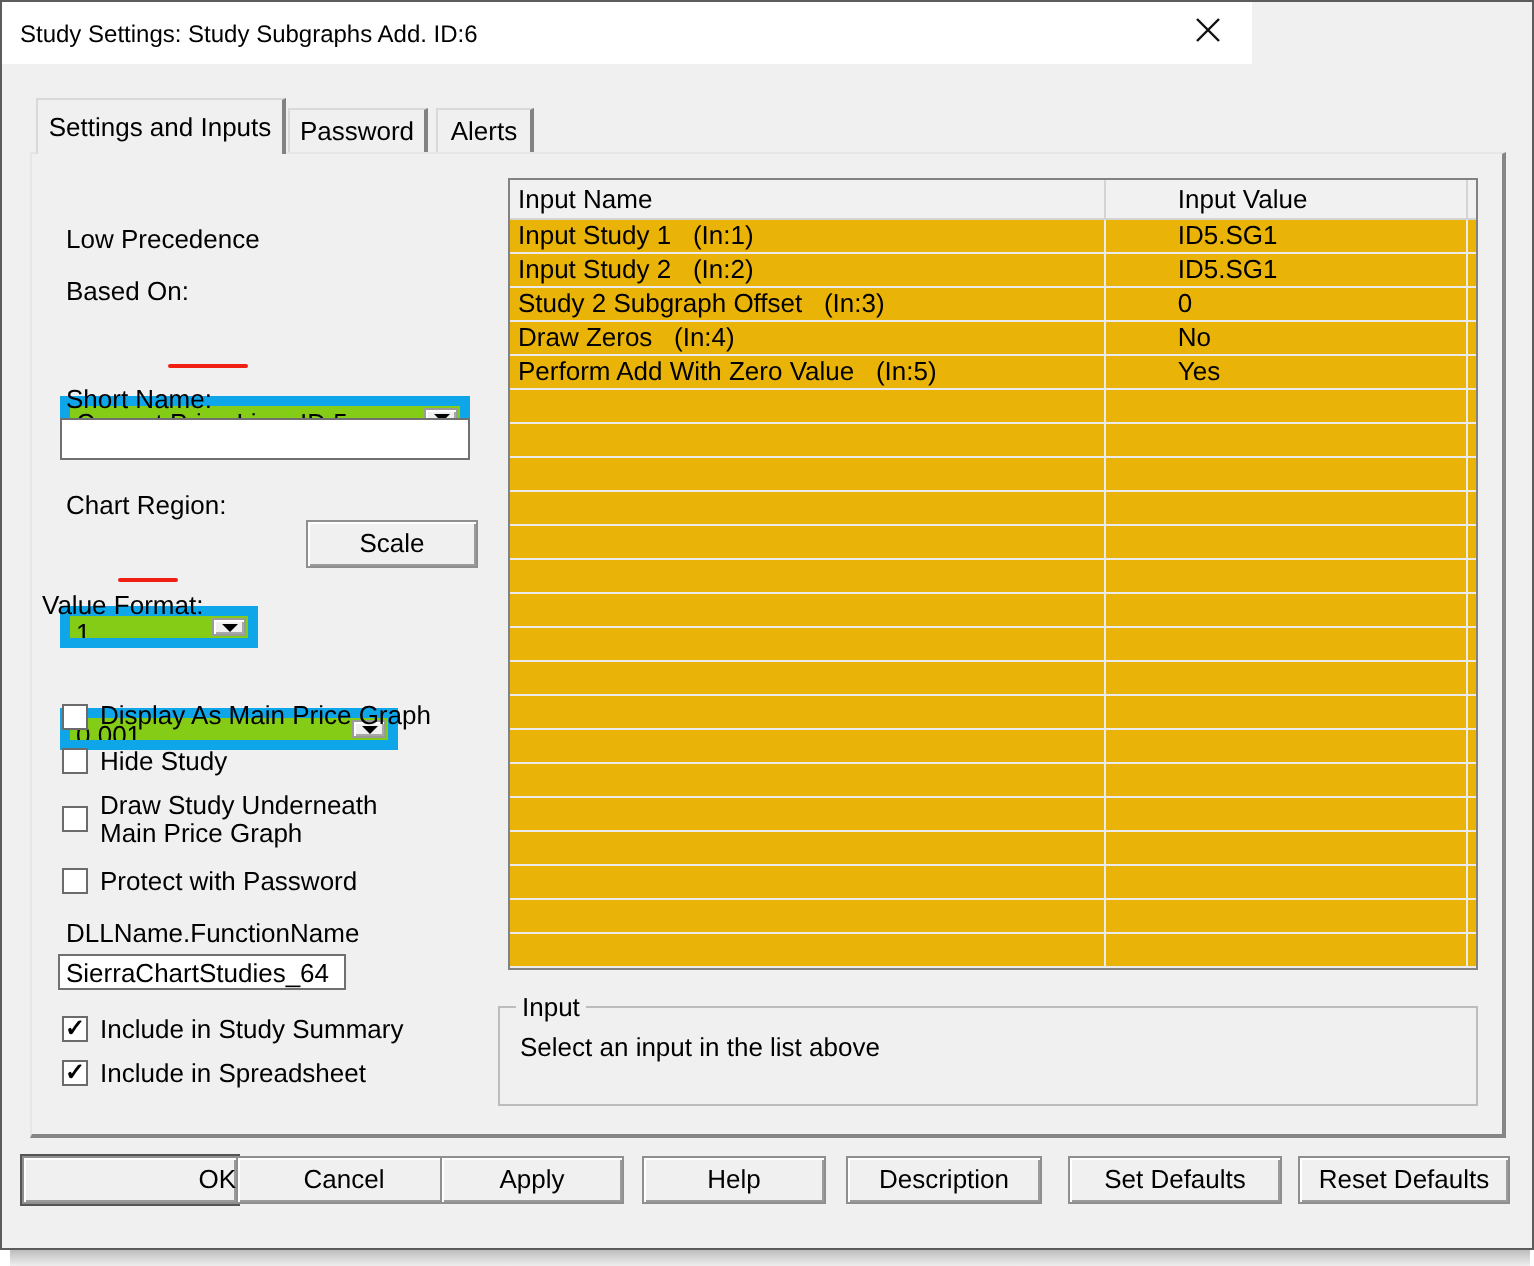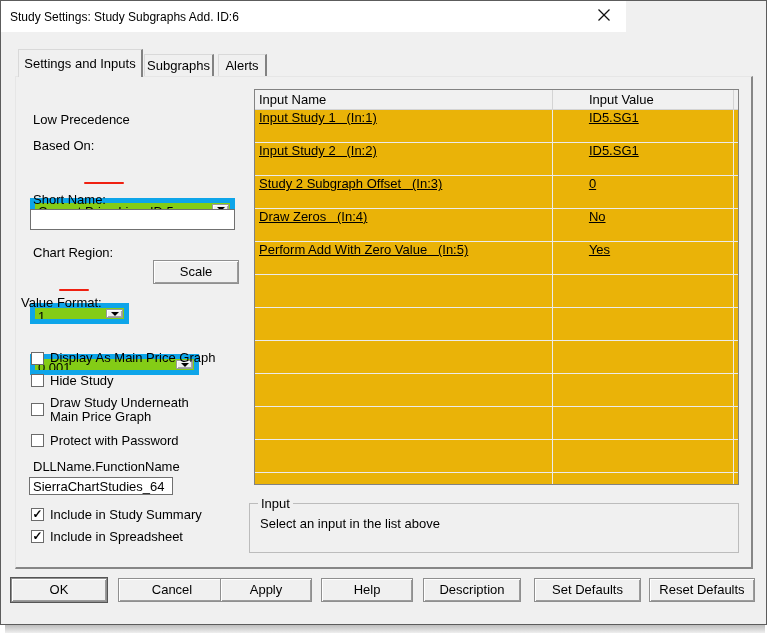--- a/index.html
+++ b/index.html
@@ -48,21 +48,21 @@
   .cbbox { width:13px; height:13px; background:#fff; border:1px solid #6b6b6b; flex:0 0 13px;
            font-size:12px; font-weight:bold; line-height:11px; text-align:center; }
   .cblbl { margin-left:6px; }
   .wrap2 { width:150px; line-height:14px; }
 
   
   .itable { position:absolute; left:253px; top:88px; width:485px; height:396px;
             background:#eab308; border:1px solid #828282; overflow:hidden; }
   .thead { display:flex; height:20px; background:#f1f1f1; border-bottom:1px solid #d4d4d4; }
   .th { padding-left:4px; line-height:19px; border-right:1px solid #d4d4d4; white-space:pre; }
-  .trow { display:flex; height:33px; border-bottom:1px solid #ebebeb;text-decoration:underline; }
+  .trow { display:flex; height:17px; border-bottom:1px solid #ebebeb; }
   .tc { padding-left:4px; line-height:16px; border-right:1px solid #ebebeb; white-space:pre; overflow:hidden; }
   .c1 { width:320px; } .c2 { width:160px;margin-left:32px; } .c3 { flex:1; border-right:none; }
 
   
   .groupbox { position:absolute; left:248px; top:502px; width:490px; height:50px;
               border:1px solid #bcbcbc; }
   .group-label { position:absolute; left:8px; top:-8px; background:#f0f0f0; padding:0 3px; }
   .group-msg { position:absolute; left:10px; top:12px; }
 
   .red-line { position:absolute; height:2px; background:#ef2011; border-radius:1px; }
@@ -79,21 +79,21 @@
         <svg width="14" height="14" viewBox="0 0 14 14">
           <line x1="1.5" y1="1.5" x2="12.5" y2="12.5" stroke="#111" stroke-width="1.2"></line>
           <line x1="12.5" y1="1.5" x2="1.5" y2="12.5" stroke="#111" stroke-width="1.2"></line>
         </svg>
       </span>
     </div>
   </div>
 
   <div class="tab-frame"></div>
   <div class="tab tab-active" style="border-bottom:none;"><span>Settings and Inputs</span></div>
-  <div class="tab tab-i1"><span>Subgraphs</span></div>
+  <div class="tab tab-i1"><span>Password</span></div>
   <div class="tab tab-i2"><span>Alerts</span></div>
 
   <span class="lbl" style="left:32px; top:111px;">Low Precedence</span>
 
   <span class="lbl" style="left:32px; top:137px;">Based On:</span>
   <div class="combo" style="left:29px; top:157px; width:205px; height:21px;">
     <span class="combo-val">Current Price Line. ID:5</span>
     <span class="combo-btn">
         <span class="tri-down"></span>
       </span>
@@ -273,21 +273,21 @@
           <div class="tc c3"></div>
         </div>
       </div>
   </div>
 
   <div class="groupbox">
     <span class="group-label">Input</span>
     <span class="group-msg">Select an input in the list above</span>
   </div>
 
-  <div class="btn default" style="left:10px;  top:577px; width:96px;">OK</div>
+  <div class="btn default" style="left:10px;  top:577px; width:108px;text-align:right;">OK</div>
   <div class="btn" style="left:117px; top:577px; width:108px;">Cancel</div>
   <div class="btn" style="left:219px; top:577px; width:92px;">Apply</div>
   <div class="btn" style="left:320px; top:577px; width:92px;">Help</div>
   <div class="btn" style="left:422px; top:577px; width:98px;">Description</div>
   <div class="btn" style="left:533px; top:577px; width:107px;">Set Defaults</div>
   <div class="btn" style="left:648px; top:577px; width:106px;">Reset Defaults</div>
 </div>
 
 <div class="drop-shadow"></div>
 

